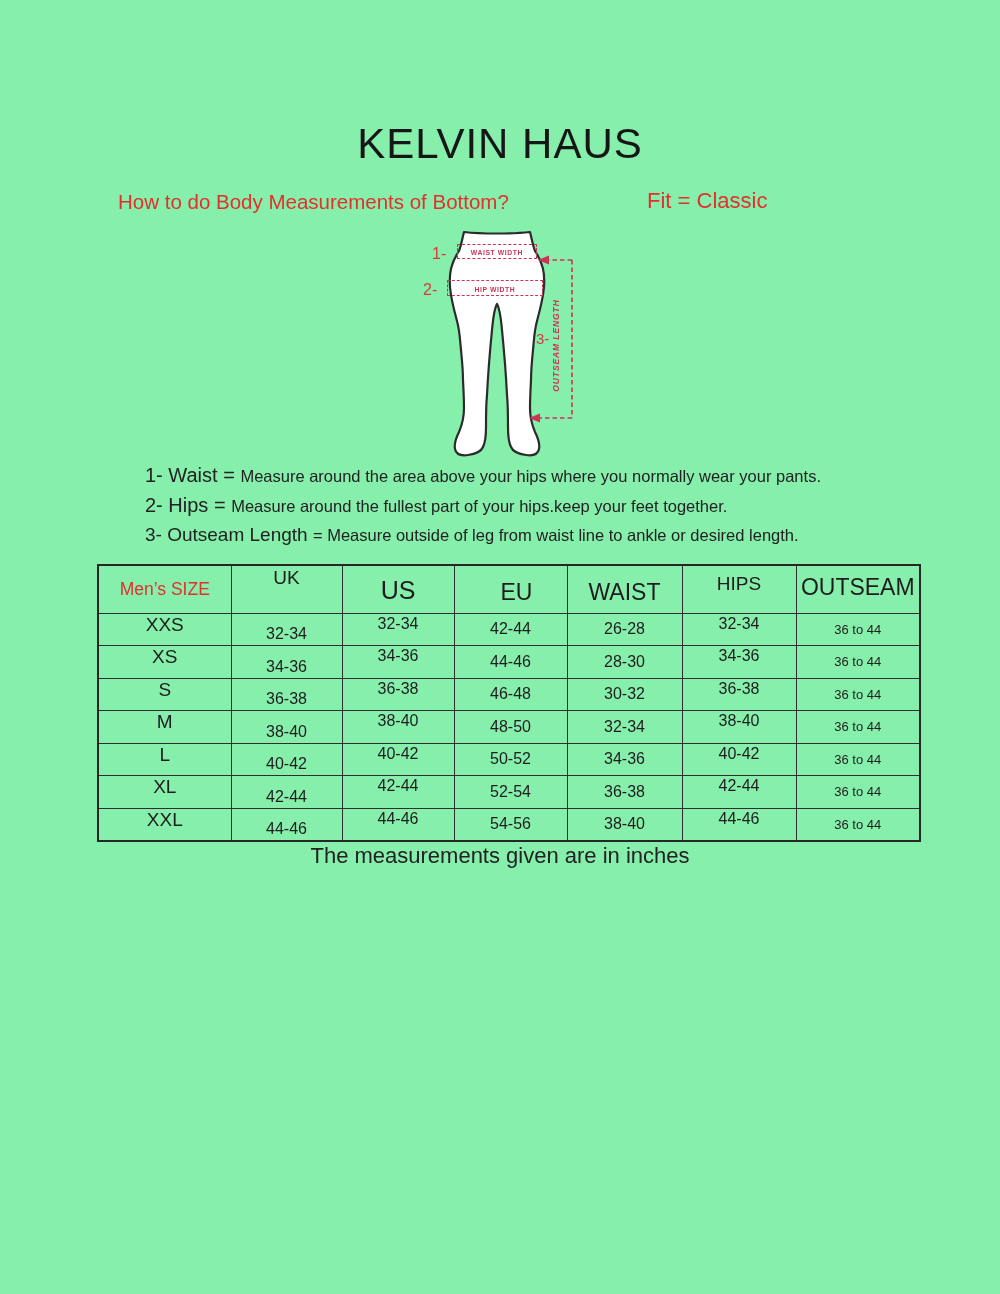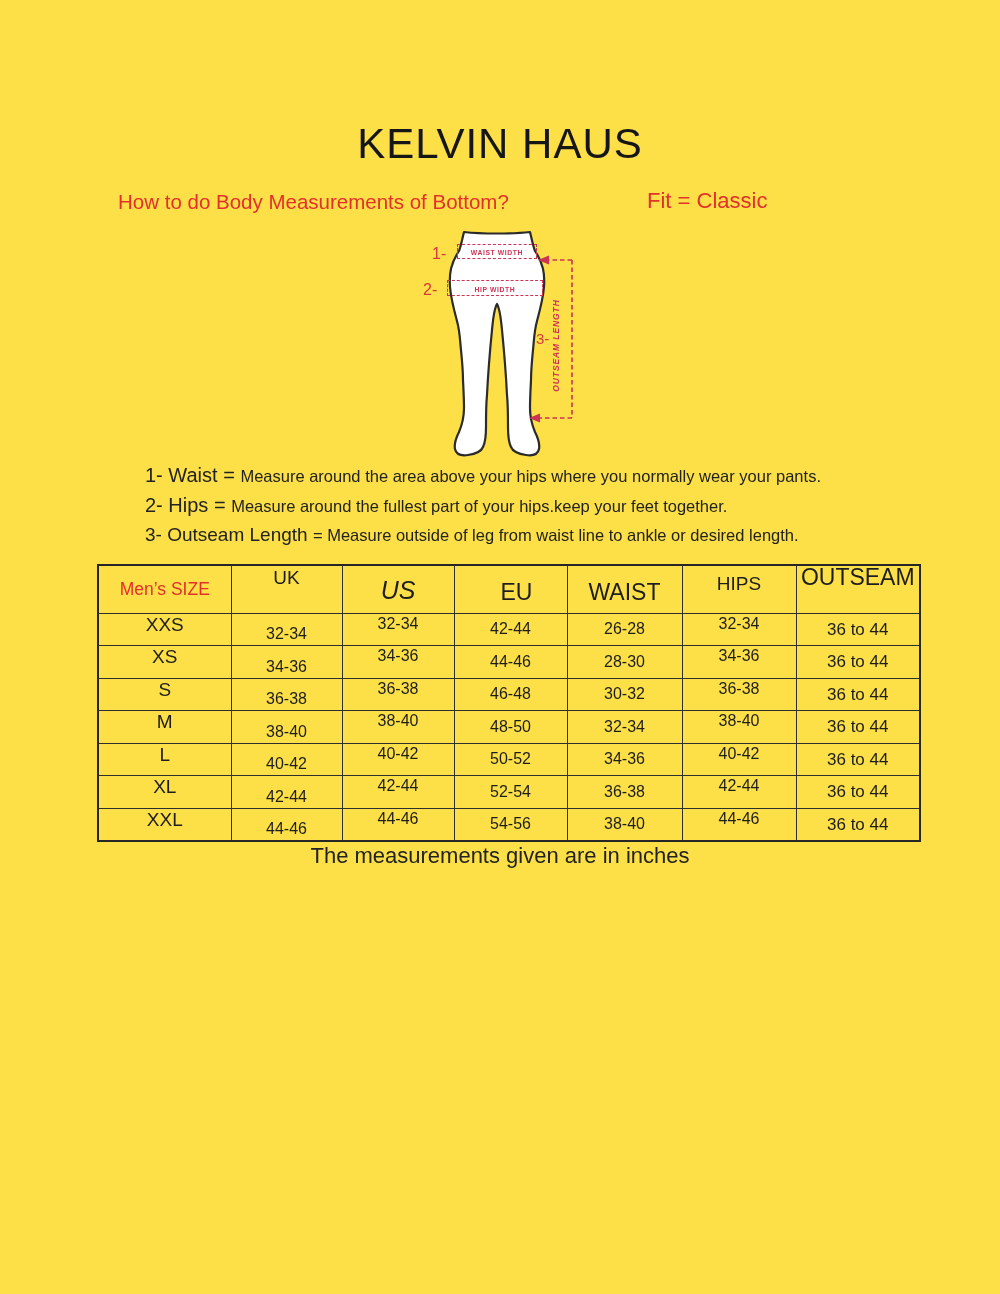--- a/index.html
+++ b/index.html
@@ -5,21 +5,21 @@
   :root{
     --accent-red:#e2302d;
     --diagram-red:#cc3355;
     --number-red:#d9383e;
     --text-black:#1d1d1d;
     --line-black:#2e2e2e;
   }
   *{margin:0;padding:0;box-sizing:border-box;}
   html,body{background:#ffffff;}
   .page{
-    position:relative;width:1000px;height:1294px;background:#fde047;
+    position:relative;width:1000px;height:1294px;background:#86efac;
     font-family:"Liberation Sans", sans-serif;color:var(--text-black);
     overflow:hidden;
   }
   
   .brand-title{
     position:absolute;top:120px;left:0;width:100%;text-align:center;
     font-size:42px;font-weight:400;letter-spacing:1px;color:#161616;
   }
   .question{
     position:absolute;top:190px;left:118px;
@@ -64,33 +64,33 @@
   }
   .size-table th,.size-table td{
     border:1.5px solid var(--line-black);
     text-align:center;line-height:1;padding:0;
     font-weight:400;
   }
   .size-table thead tr{height:48px;}
   .size-table tbody tr{height:32.5px;}
   th.c0{width:133px;color:var(--accent-red);font-size:17.5px;}
   th.c1{width:111px;font-size:19px;vertical-align:top;padding-top:2px;}
-  th.c2{width:112px;font-size:25px;vertical-align:top;padding-top:12px;font-style:italic;}
+  th.c2{width:112px;font-size:25px;vertical-align:top;padding-top:12px;}
   th.c3{width:113px;font-size:23px;vertical-align:bottom;padding-bottom:9px;padding-left:12px;}
   th.c4{width:115px;font-size:23px;vertical-align:bottom;padding-bottom:9px;}
   th.c5{width:114px;font-size:19px;vertical-align:top;padding-top:8px;}
-  th.c6{width:124px;font-size:23px;vertical-align:top;}
+  th.c6{width:124px;font-size:23px;vertical-align:top;padding-top:10px;}
   td{font-size:16px;}
   td.c0{vertical-align:top;font-size:19px;padding-top:1px;}
   td.c1{vertical-align:bottom;padding-bottom:3px;}
   td.c2{vertical-align:top;padding-top:2px;}
   td.c3{vertical-align:middle;}
   td.c4{vertical-align:middle;}
   td.c5{vertical-align:top;padding-top:2px;}
-  td.c6{vertical-align:middle;font-size:17px;}
+  td.c6{vertical-align:middle;font-size:13px;}
   
   .footer-note{
     position:absolute;top:843px;left:0;width:1000px;text-align:center;
     font-size:22px;color:#222;
   }
 </style>
 </head>
 <body>
 
 <div class="page">

